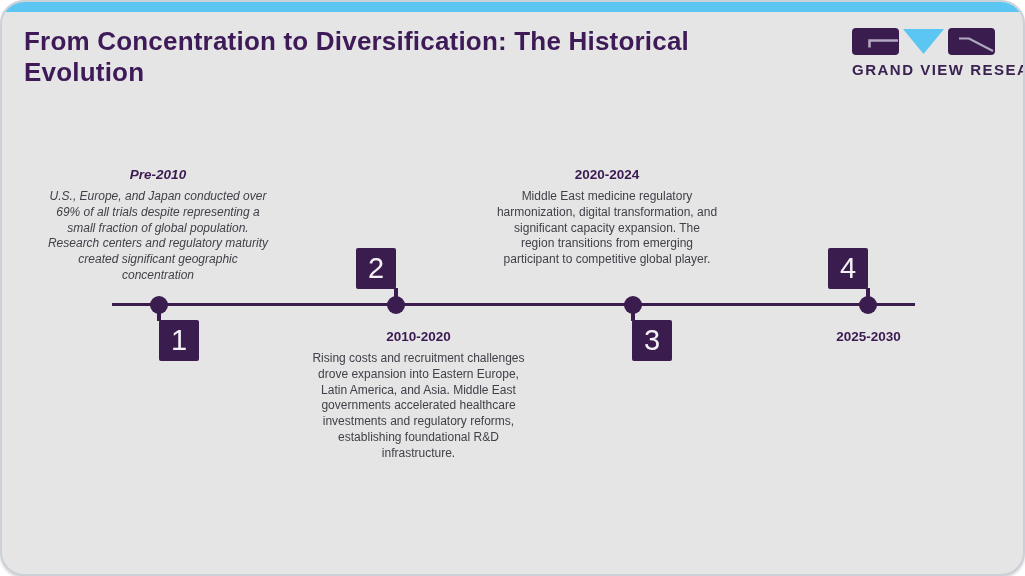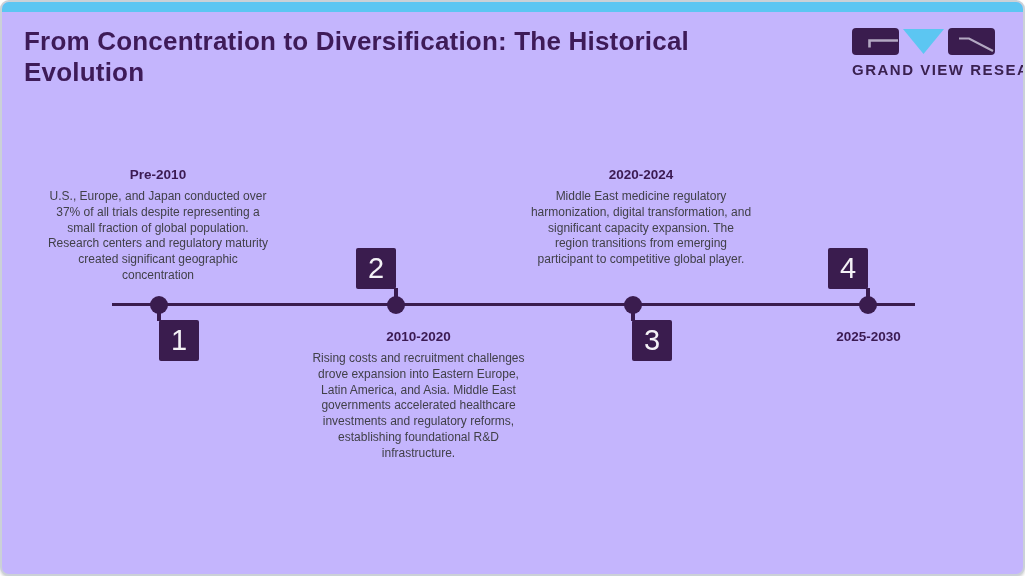--- a/index.html
+++ b/index.html
@@ -3,23 +3,23 @@
 <meta charset="utf-8">
 <style>
   html, body { margin: 0; padding: 0; background: #ffffff; }
   * { box-sizing: border-box; }
   body { font-family: "Liberation Sans", sans-serif; }
 
   .stage { position: relative; width: 1025px; height: 576px; }
 
   .card {
     position: absolute; inset: 0;
-    background: #c4b5fd;
+    background: #e5e5e5;
     border: 2px solid #cbd1d7;
-    border-radius: 9px;
+    border-radius: 24px;
     overflow: hidden;
     box-shadow: 0 2px 3px rgba(0,0,0,0.18);
   }
 
   .top-bar {
     position: absolute; top: 0; left: 0; right: 0; height: 10px;
     background: #5cc6f2;
   }
 
   .title {
@@ -64,23 +64,23 @@
     border-radius: 2px;
     display: flex; align-items: center; justify-content: center;
     font-size: 29px; font-weight: 400;
   }
   .numbox-1 { left: 157px; top: 318px; }
   .numbox-2 { left: 354px; top: 246px; }
   .numbox-3 { left: 630px; top: 318px; }
   .numbox-4 { left: 826px; top: 246px; }
 
   .tb { position: absolute; text-align: center; }
-  .tb-1 { left: 45px;  top: 165px; width: 222px; }
+  .tb-1 { left: 45px;  top: 165px; width: 222px; font-style: italic; }
   .tb-2 { left: 284px; top: 327px; width: 221px; margin-left: 22px; }
-  .tb-3 { left: 528px; top: 165px; width: 222px; }
+  .tb-3 { left: 494px; top: 165px; width: 222px; }
   .tb-4 { left: 752px; top: 327px; width: 229px; text-align: center; }
 
   .tb h2 {
     margin: 0 0 7px 0;
     font-size: 13.5px; font-weight: bold; color: #3b1a52;
   }
   .tb p {
     margin: 0;
     font-size: 12px; line-height: 15.8px; color: #414049;
   }
@@ -104,21 +104,21 @@
         <polyline points="107,10.5 117,10.5 141,23" fill="none" stroke="#b3a8c2" stroke-width="2.2"></polyline>
       </svg>
       <div class="logo-text">GRAND VIEW RESEARCH</div>
     </div>
 
     <div>
       <div class="tl-line"></div>
 
       <div class="tb tb-1">
         <h2>Pre-2010</h2>
-        <p>U.S., Europe, and Japan conducted over 37% of all trials despite representing a small fraction of global population. Research centers and regulatory maturity created significant geographic concentration</p>
+        <p>U.S., Europe, and Japan conducted over 69% of all trials despite representing a small fraction of global population. Research centers and regulatory maturity created significant geographic concentration</p>
       </div>
       <div class="connector conn-1"></div>
       <div class="dot dot-1"></div>
       <div class="numbox numbox-1">1</div>
 
       <div class="tb tb-2">
         <h2>2010-2020</h2>
         <p>Rising costs and recruitment challenges drove expansion into Eastern Europe, Latin America, and Asia. Middle East governments accelerated healthcare investments and regulatory reforms, establishing foundational R&amp;D infrastructure.</p>
       </div>
       <div class="connector conn-2"></div>

